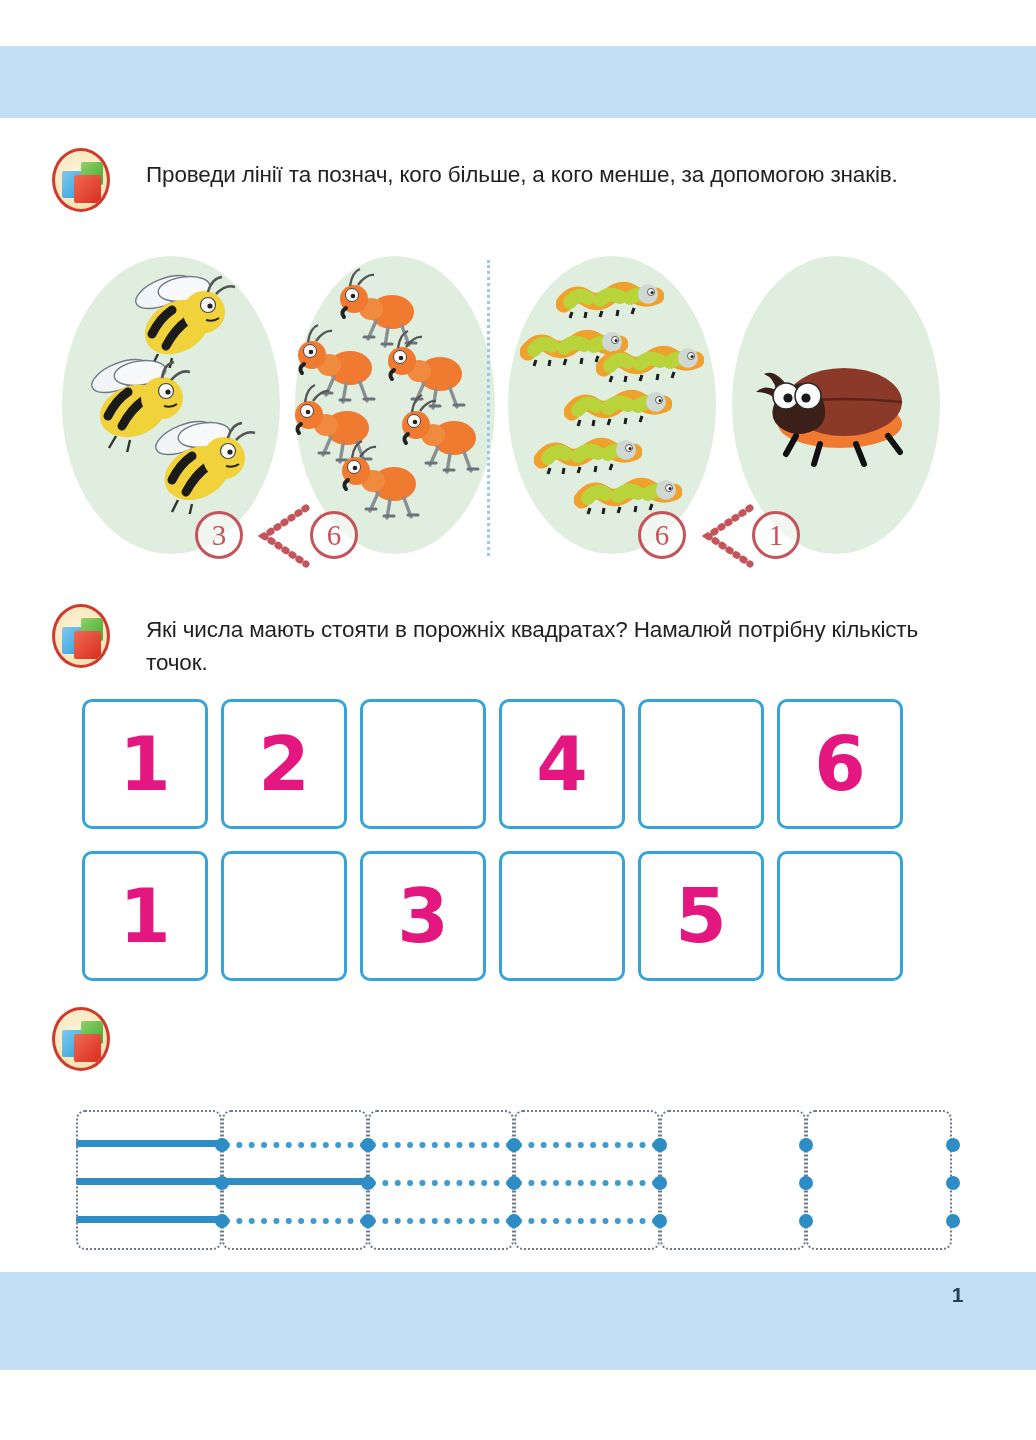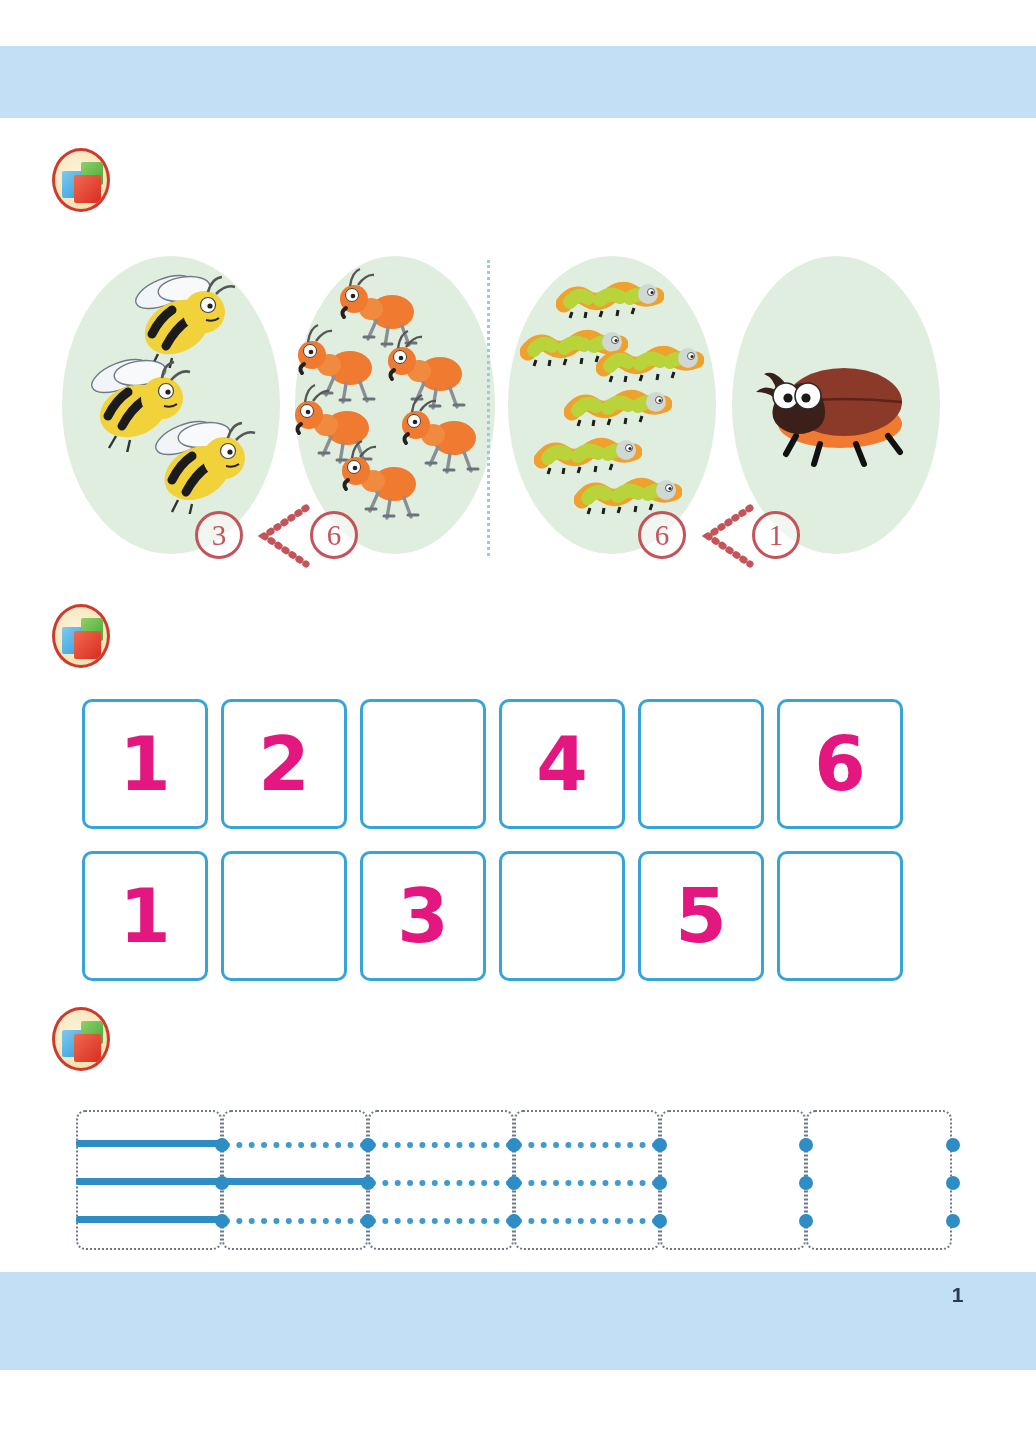--- a/index.html
+++ b/index.html
@@ -101,20 +101,21 @@
 
   <div class="band band-top"></div>
   <div class="band band-bottom"></div>
   <div class="page-number">1</div>
 
   <div class="task-icon" style="left:52px; top:148px;">
     <i class="sq-blue"></i>
     <i class="sq-green"></i>
     <i class="sq-red"></i>
   </div>
+  <div class="task-text" style="left:146px; top:158px; width:800px;">Проведи лінії та познач, кого більше, а кого менше, за допомогою знаків.</div>
 
   <div class="oval" style="left:62px;  top:256px; width:218px; height:298px;"></div>
   <div class="oval" style="left:295px; top:256px; width:200px; height:298px;"></div>
   <div class="divider-dotted" style="left:487px; top:260px; height:296px;"></div>
   <div class="oval" style="left:508px; top:256px; width:208px; height:298px;"></div>
   <div class="oval" style="left:732px; top:256px; width:208px; height:298px;"></div>
 
   <svg class="bug" style="left:122px; top:272px;" width="120" height="96" viewBox="0 0 120 96">
     <ellipse cx="42" cy="20" rx="30" ry="13" fill="#f2f5f7" stroke="#6f7a85" stroke-width="1.4" transform="rotate(-22 42 20)"></ellipse>
     <ellipse cx="62" cy="17" rx="26" ry="12" fill="#f7f9fb" stroke="#6f7a85" stroke-width="1.4" transform="rotate(-8 62 17)"></ellipse>
@@ -309,20 +310,21 @@
   <svg class="sign" style="left:694px; top:502px;" width="64" height="68" viewBox="0 0 64 68">
     <path d="M56 6 L14 34 L56 62" stroke="#c4535a" stroke-width="7" fill="none" stroke-linecap="round" stroke-dasharray="1.4 7"></path>
   </svg>
   <div class="num-circle" style="left:752px; top:511px;">1</div>
 
   <div class="task-icon" style="left:52px; top:604px;">
     <i class="sq-blue"></i>
     <i class="sq-green"></i>
     <i class="sq-red"></i>
   </div>
+  <div class="task-text" style="left:146px; top:613px; width:800px;">Які числа мають стояти в порожніх квадратах? Намалюй потрібну кількість точок.</div>
 
   <div class="numbox" style="left:82px;  top:699px;">1</div>
   <div class="numbox" style="left:221px; top:699px;">2</div>
   <div class="numbox" style="left:360px; top:699px;"></div>
   <div class="numbox" style="left:499px; top:699px;">4</div>
   <div class="numbox" style="left:638px; top:699px;"></div>
   <div class="numbox" style="left:777px; top:699px;">6</div>
 
   <div class="numbox" style="left:82px;  top:851px;">1</div>
   <div class="numbox" style="left:221px; top:851px;"></div>

